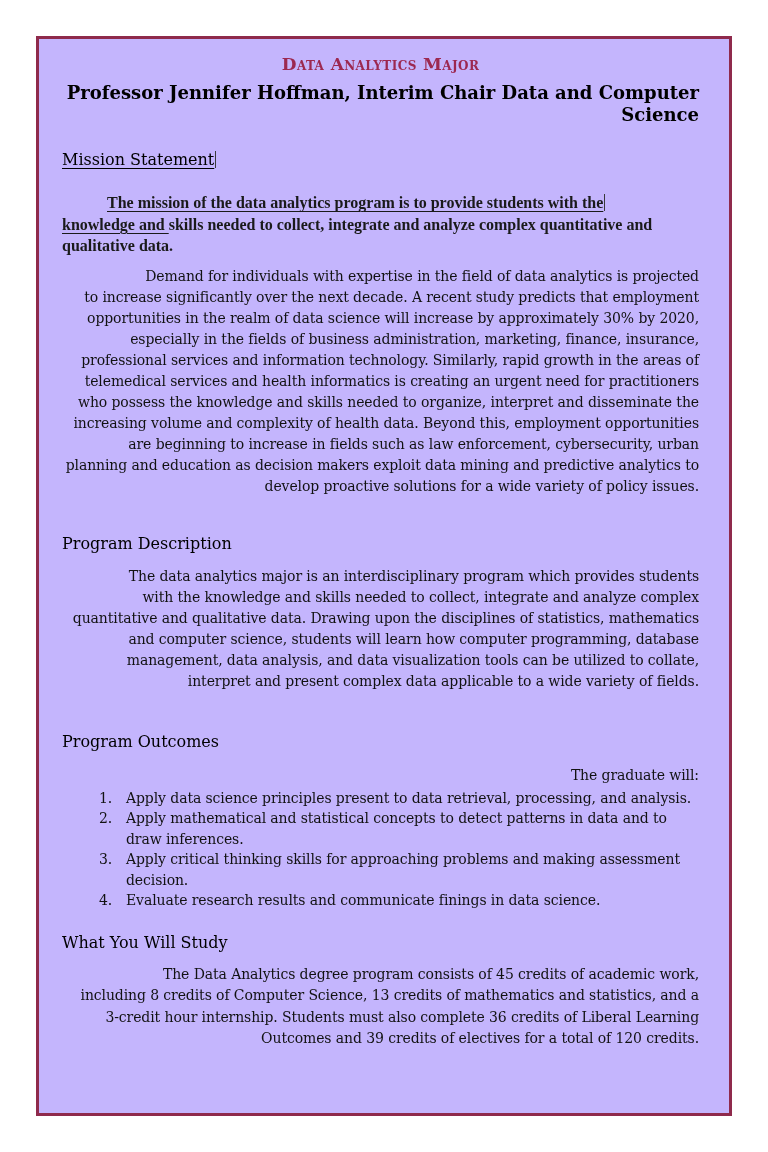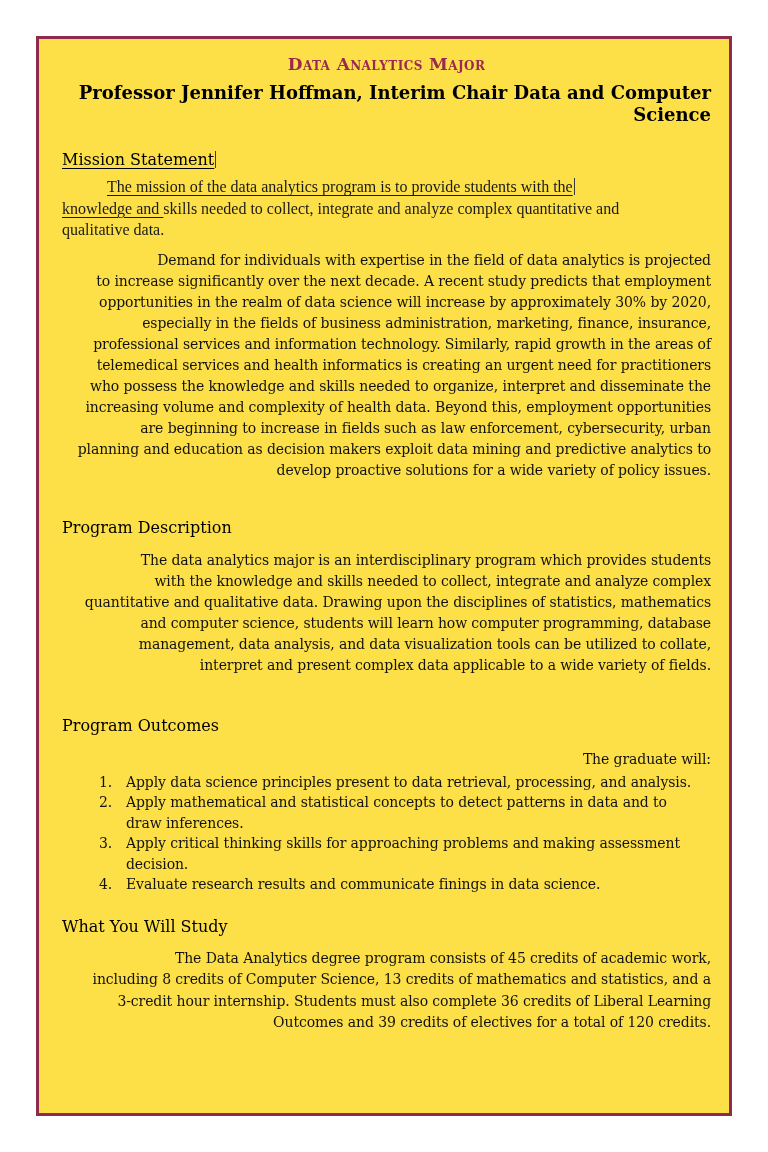--- a/index.html
+++ b/index.html
@@ -8,22 +8,22 @@
     --link:#2B5FAD;
     --ink:#121212;
   }
   html,body{margin:0;padding:0;background:#ffffff;}
   body{width:768px;height:1152px;position:relative;overflow:hidden;
        font-family:"DejaVu Serif", serif;color:var(--ink);}
   .frame{
     position:absolute;left:36px;top:36px;right:36px;bottom:36px;
     border:3px solid var(--border);
     box-sizing:border-box;
-    padding:0 18px 0 23px;
-    background:#fde047;
+    padding:0 30px 0 23px;
+    background:#c4b5fd;
   }
   .doc-title{
     margin:15px 0 0;text-align:center;
     font-family:"DejaVu Serif", serif;
     font-size:17px;font-weight:bold;
     font-variant:small-caps;letter-spacing:.4px;
     color:var(--title);line-height:20px;
   }
   .doc-subtitle{
     margin:8px 0 0;text-align:right;
@@ -41,21 +41,21 @@
   .para{margin:0;white-space:pre-line;}
   .indent{text-indent:45px;}
   .serif-light{
     font-family:"Liberation Serif", serif;
     font-size:16px;line-height:21.5px;color:#1a1a1a;
   }
   .dense{
     font-family:"DejaVu Serif", serif;
     font-size:14px;letter-spacing:-0.1px;line-height:21px;text-align:right;
   }
-  .p-mission{margin-top:6px;}
+  .p-mission{margin-top:22px;font-weight:bold;}
   .p-demand{margin-top:9px;}
   .p-progdesc{margin-top:12px;}
   .p-graduate{margin-top:13px;line-height:21px;}
   .p-study{margin-top:11px;line-height:21.5px;}
   .u{text-decoration:underline;text-underline-offset:3px;text-decoration-thickness:1px;}
   .cursor{
     display:inline-block;width:1px;height:17px;background:#3a3a3a;
     vertical-align:-3px;margin-left:1px;
   }
   .outcomes{margin:2px 0 0;}

